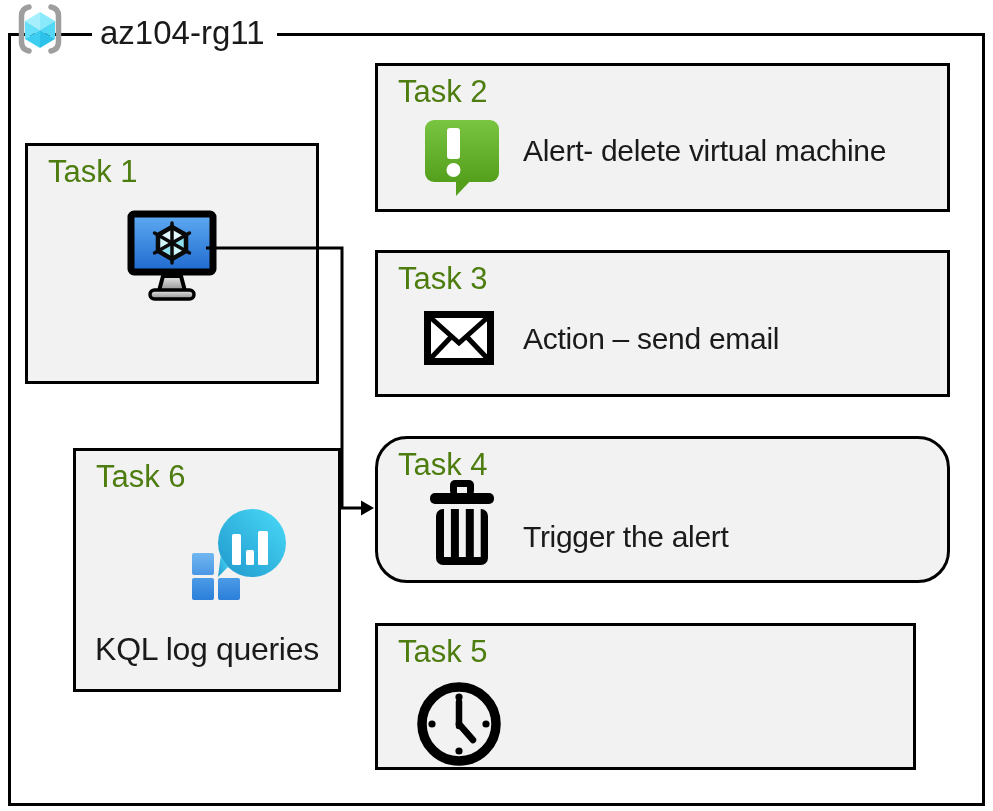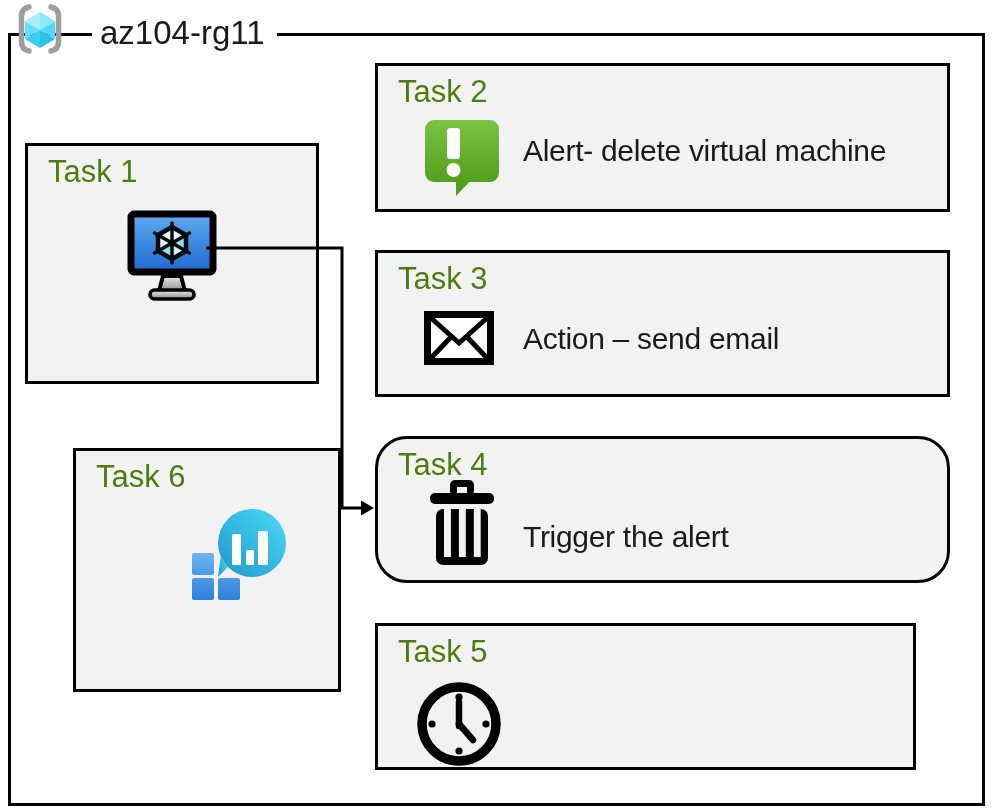--- a/index.html
+++ b/index.html
@@ -137,20 +137,21 @@
         <circle cx="64" cy="36" r="34" fill="url(#gTeal)"></circle>
         <polygon points="40,60 30,70 32.7,49.3" fill="url(#gTeal)"></polygon>
         <rect x="44" y="27" width="9" height="31" rx="1.5" fill="#fff"></rect>
         <rect x="58" y="43" width="8" height="15" rx="1.5" fill="#fff"></rect>
         <rect x="70" y="24" width="10" height="34" rx="1.5" fill="#fff"></rect>
         <rect x="4" y="46" width="22" height="22" rx="2" fill="url(#gSqL)"></rect>
         <rect x="4" y="71" width="22" height="22" rx="2" fill="url(#gSqB)"></rect>
         <rect x="30" y="71" width="22" height="22" rx="2" fill="url(#gSqB)"></rect>
       </svg>
     </div>
+    <div class="center-text">KQL log queries</div>
   </div>
 
   <div class="box" id="task2">
     <div class="task-label">Task 2</div>
     <div class="row-icon">
       <svg width="76" height="84" viewBox="0 0 76 84">
         <defs>
           <linearGradient id="gGreen" x1="0" y1="0" x2="0" y2="1">
             <stop offset="0" stop-color="#79C440"></stop>
               <stop offset="1" stop-color="#54A01D"></stop>

